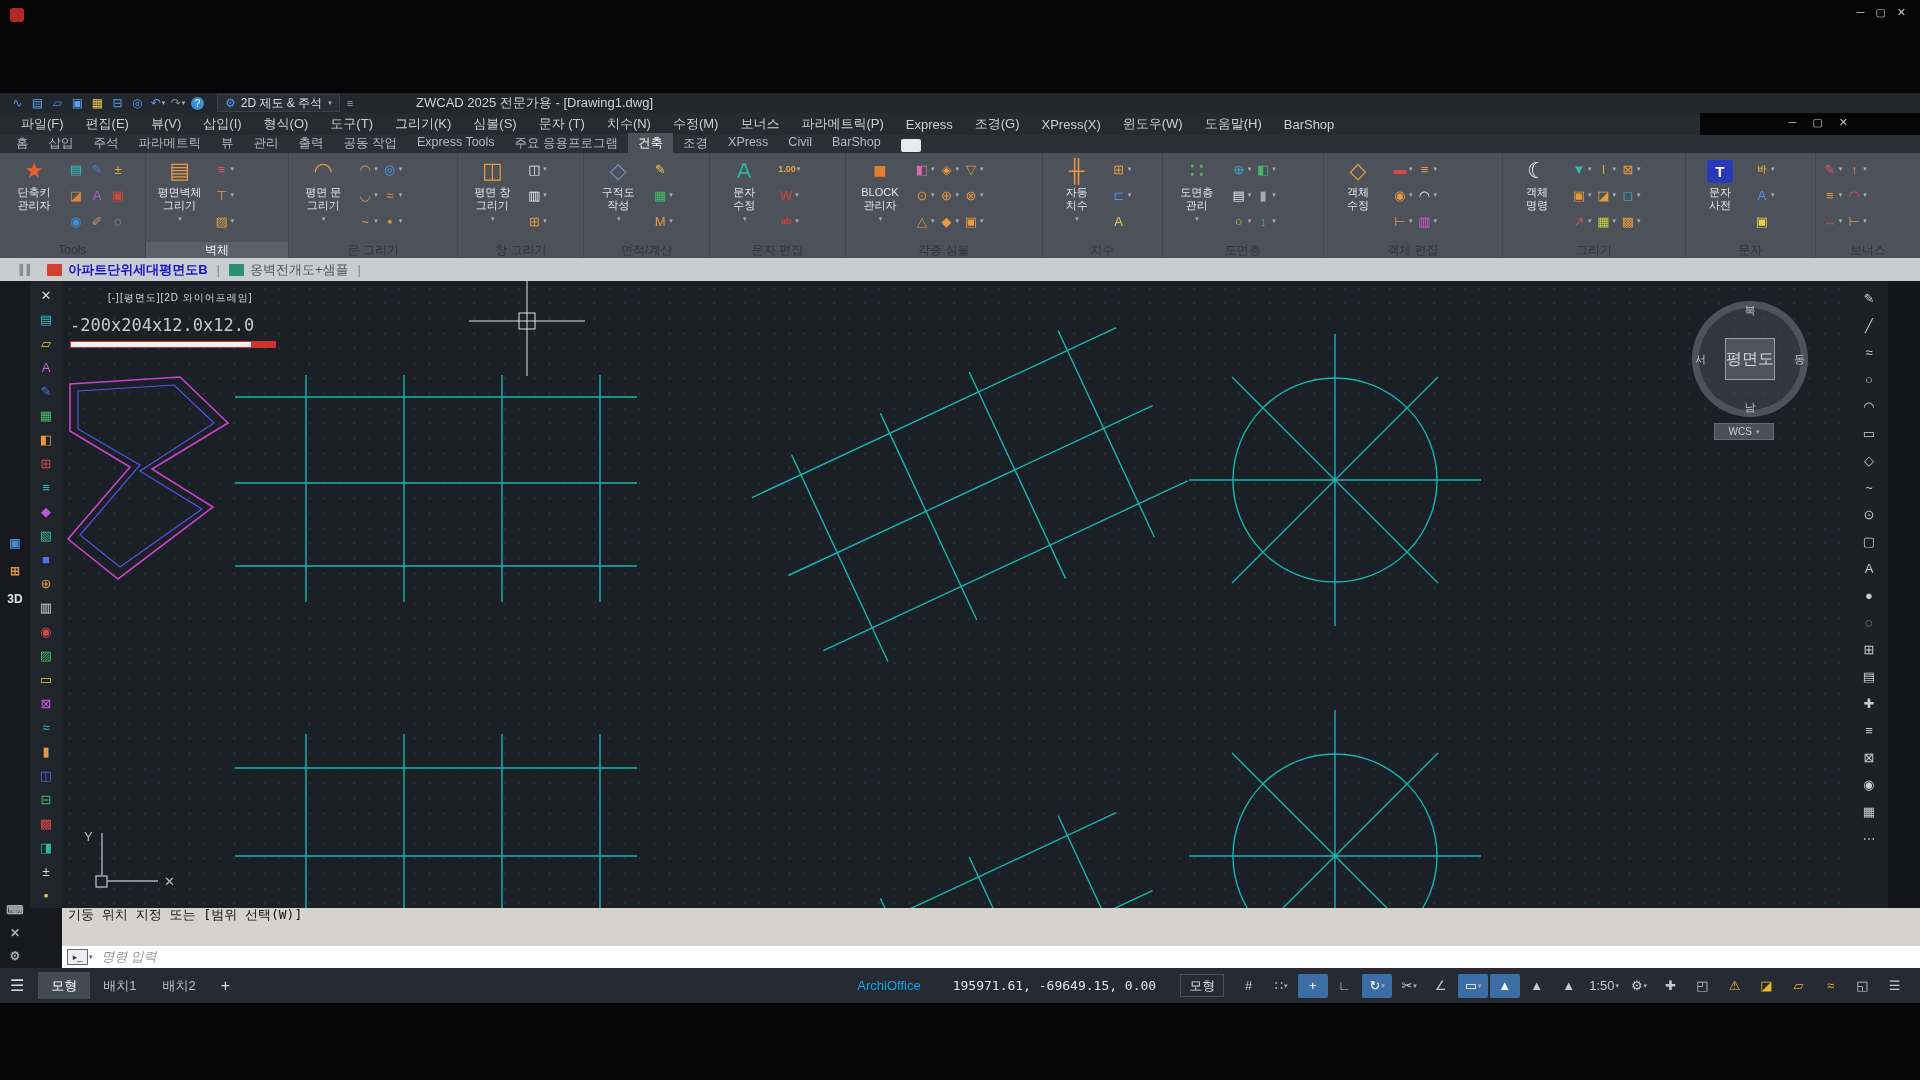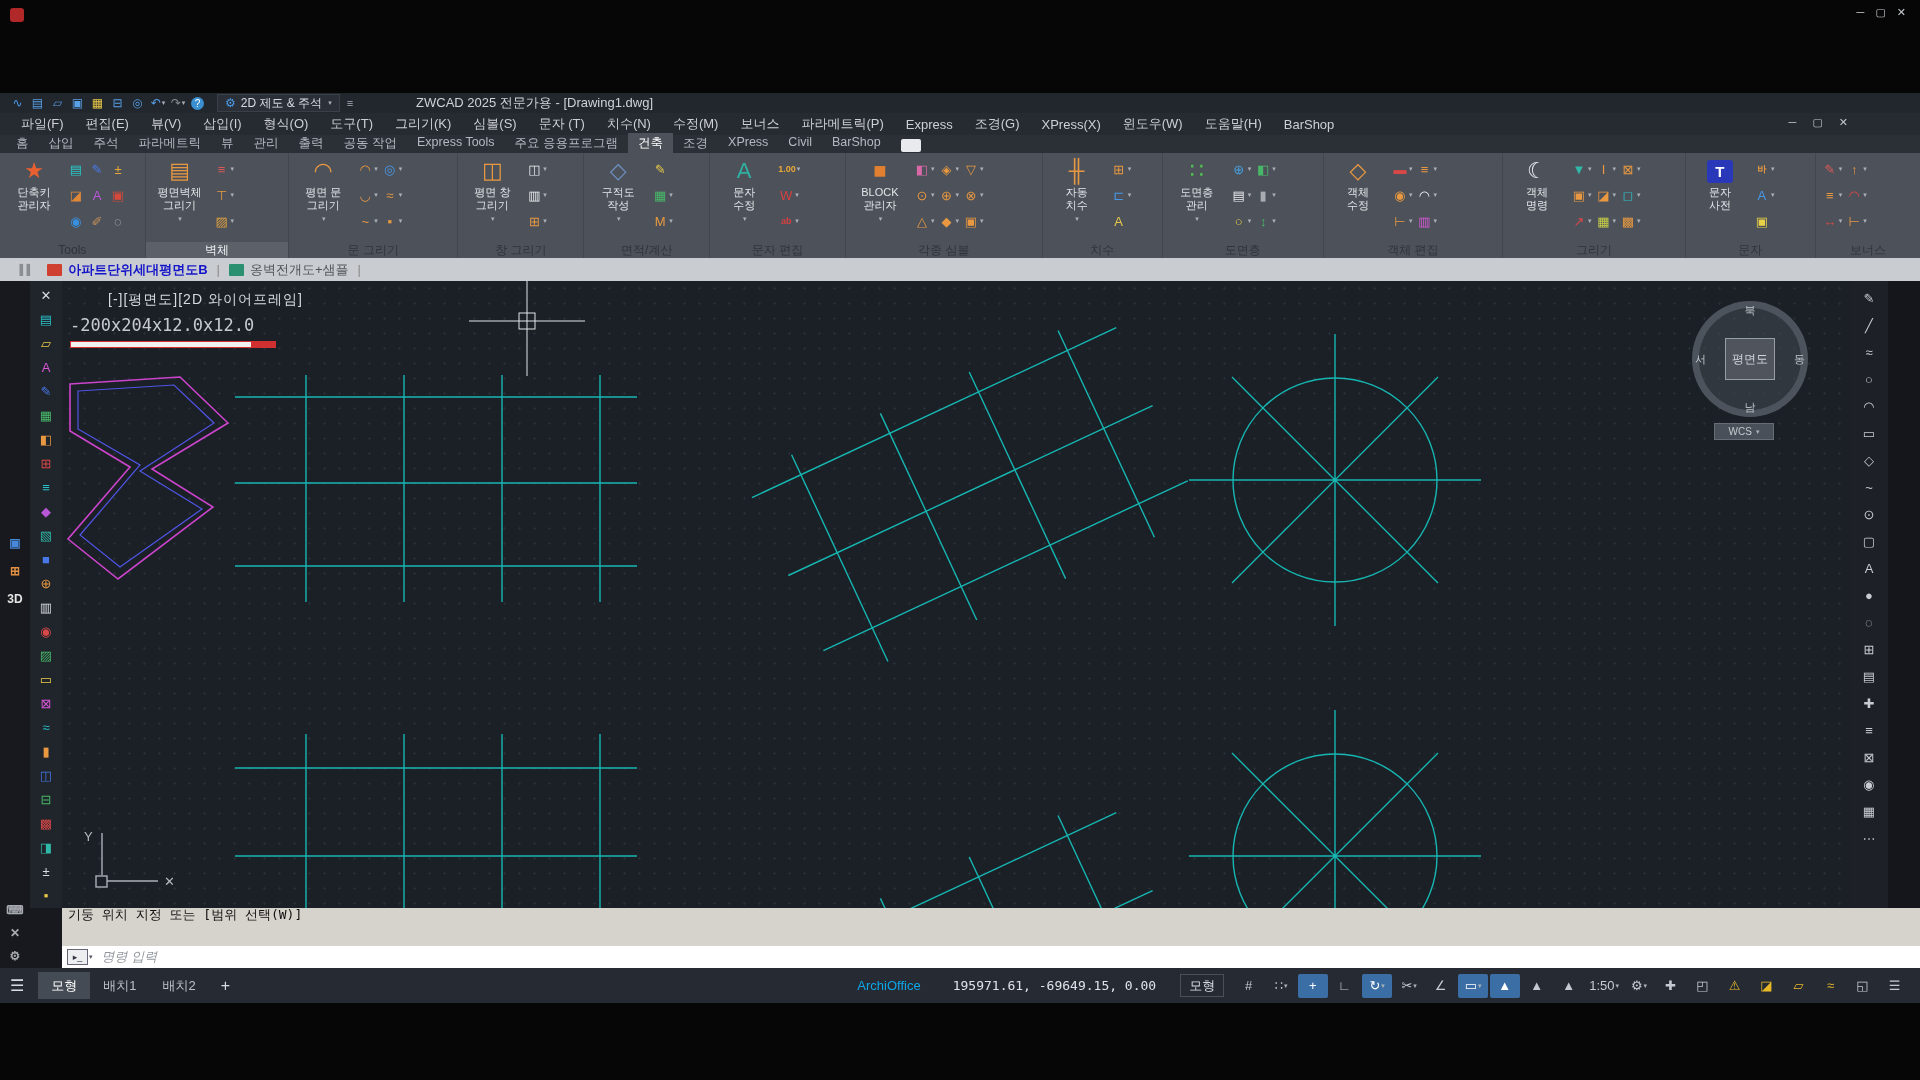--- a/index.html
+++ b/index.html
@@ -17,21 +17,21 @@
   .qbtn .glyph.circle{background:#3a8fd0;color:#fff;width:13px;height:13px;border-radius:50%;
             font-size:10px;display:flex;align-items:center;justify-content:center}
   .caret{display:inline-block;font-size:7px;color:#aab0b8;margin-left:1px}
   .caret.on::after{content:"▾"}
   .ws{display:flex;align-items:center;gap:5px;background:#2b3038;border:1px solid #3a4048;height:16px;
       padding:0 7px;font-size:12px;color:#d8dce2;margin-left:8px}
   .ws .gear{color:#4a9ae8;font-size:12px}
   .collapse{margin-left:6px;color:#aab0b8;font-size:11px}
   .title-text{margin-left:62px;font-size:13px;color:#ced2d8}
   
-  .menubar{left:0;top:113px;width:1920px;height:22px;background:#262a31;display:flex;align-items:center;
+  .menubar{left:0;top:113px;width:1700px;height:22px;background:#262a31;display:flex;align-items:center;
            padding:0 10px;box-sizing:border-box}
   .mitem{padding:0 11px;font-size:13px;color:#ccd0d6}
   .mdi{margin-left:auto;display:flex;gap:16px;padding-right:12px;color:#c4c8ce;font-size:11px}
   
   .ribbontabs{left:0;top:135px;width:1920px;height:18px;background:#2b2f36;display:flex;align-items:flex-end;
               padding-left:6px;box-sizing:border-box}
   .rtab{padding:2px 10px 1px;font-size:12.5px;color:#b4b8c0;white-space:nowrap}
   .rtab.active{background:#4d525a;color:#fff}
   .mouse-ind{margin-left:10px;margin-bottom:1px;width:20px;height:13px;background:#e8eaee;border-radius:2px}
   
@@ -76,50 +76,50 @@
   .canvas{left:62px;top:281px;width:1788px;height:627px;background:#1b2026;
           background-image:radial-gradient(rgba(140,160,180,0.10) 1px,transparent 1.2px);
           background-size:15px 15px;overflow:hidden}
   .canvas svg{position:absolute;left:0;top:0}
   .tl{stroke:#16b6b2;stroke-width:1.4;fill:none}
   .mg{stroke:#cc44cc;stroke-width:1.6;fill:none}
   .bl{stroke:#5055e8;stroke-width:1.2;fill:none}
   .xh{stroke:#e0e4e8;stroke-width:1;fill:none}
   .ucs{stroke:#aab0b8;stroke-width:1.4;fill:none}
   .ucs-t{fill:#b4bac0;font-size:13px;font-family:"Liberation Sans",sans-serif}
-  .vp-label{position:absolute;left:46px;top:10px;font-size:14px;color:#d6dade;letter-spacing:1px}
+  .vp-label{position:absolute;left:46px;top:10px;font-size:10px;color:#d6dade;letter-spacing:1px}
   .size-readout{position:absolute;left:8px;top:34px;font-size:17px;color:#c6cacf;
                 font-family:"DejaVu Sans Mono",monospace}
   .redbar{position:absolute;left:8px;top:60px;width:206px;height:7px;background:#f2f2f2;
           border:1px solid #d03030;box-sizing:border-box}
   .redbar .fill{position:absolute;right:0;top:0;height:100%;width:24px;background:#d03030}
   
   .compass{position:absolute;left:1630px;top:20px;width:116px;height:116px}
   .c-ring{position:absolute;inset:0;border-radius:50%;background:rgba(72,78,88,.5);
           border:7px solid rgba(105,112,122,.5);box-sizing:border-box}
   .c-label{position:absolute;font-size:11px;color:#c2c6cc}
   .c-n{top:2px;left:50%;transform:translateX(-50%)} .c-s{bottom:2px;left:50%;transform:translateX(-50%)}
   .c-e{right:3px;top:50%;transform:translateY(-50%)} .c-w{left:3px;top:50%;transform:translateY(-50%)}
   .c-box{position:absolute;left:50%;top:50%;transform:translate(-50%,-50%);width:48px;height:40px;
-         background:#50555d;border:1px solid #989ea6;color:#d2d6dc;font-size:12px;display:flex;
+         background:#50555d;border:1px solid #989ea6;color:#d2d6dc;font-size:16px;display:flex;
          align-items:center;justify-content:center}
   .wcs{position:absolute;left:1652px;top:142px;width:58px;height:15px;background:#495059;
        border:1px solid #666d76;color:#c6cad0;font-size:10px;display:flex;align-items:center;
        justify-content:center;gap:3px}
   
   .cmdhist{left:62px;top:908px;width:1858px;height:38px;background:#d6d3cc;
            font-family:"DejaVu Sans Mono",monospace;font-size:13px;color:#101010;
            padding:0 6px;box-sizing:border-box;overflow:hidden;line-height:13px}
   .cmdhist .banner{color:#2020bb;margin-top:-3px;height:12px;white-space:nowrap}
   .cmdhist .cline{height:13px;white-space:nowrap}
   .cmdinput{left:62px;top:946px;width:1858px;height:22px;background:#fff;display:flex;align-items:center;
             padding-left:5px;box-sizing:border-box;font-size:13px;color:#333}
   .ci-icon{width:19px;height:14px;border:1px solid #667;background:#eceef0;color:#334;font-size:9px;
            display:flex;align-items:center;justify-content:center}
-  .ci-ph{color:#90949a;font-style:italic;margin-left:9px;font-family:Liberation Sans, sans-serif}
+  .ci-ph{color:#90949a;font-style:italic;margin-left:9px;font-family:Liberation Serif, serif}
   
   .statusbar{left:0;top:968px;width:1920px;height:35px;background:#262b33;display:flex;align-items:center;
              color:#c6cad0;font-size:13px;padding:0 10px;box-sizing:border-box}
   .menu-ic{font-size:16px;margin-right:14px;color:#d8dce2}
   .ltab{padding:0 13px;height:27px;line-height:27px;color:#bcc0c6}
   .ltab.active{background:#454b54;color:#fff}
   .plus-ic{margin:0 12px;font-size:16px;color:#d8dce2}
   .sb-right{margin-left:auto;display:flex;align-items:center;gap:2px}
   .archioffice{margin-right:30px;color:#0ea5e9}
   .coords{font-family:"DejaVu Sans Mono",monospace;font-size:13px;margin-right:22px;color:#e0e3e8}

